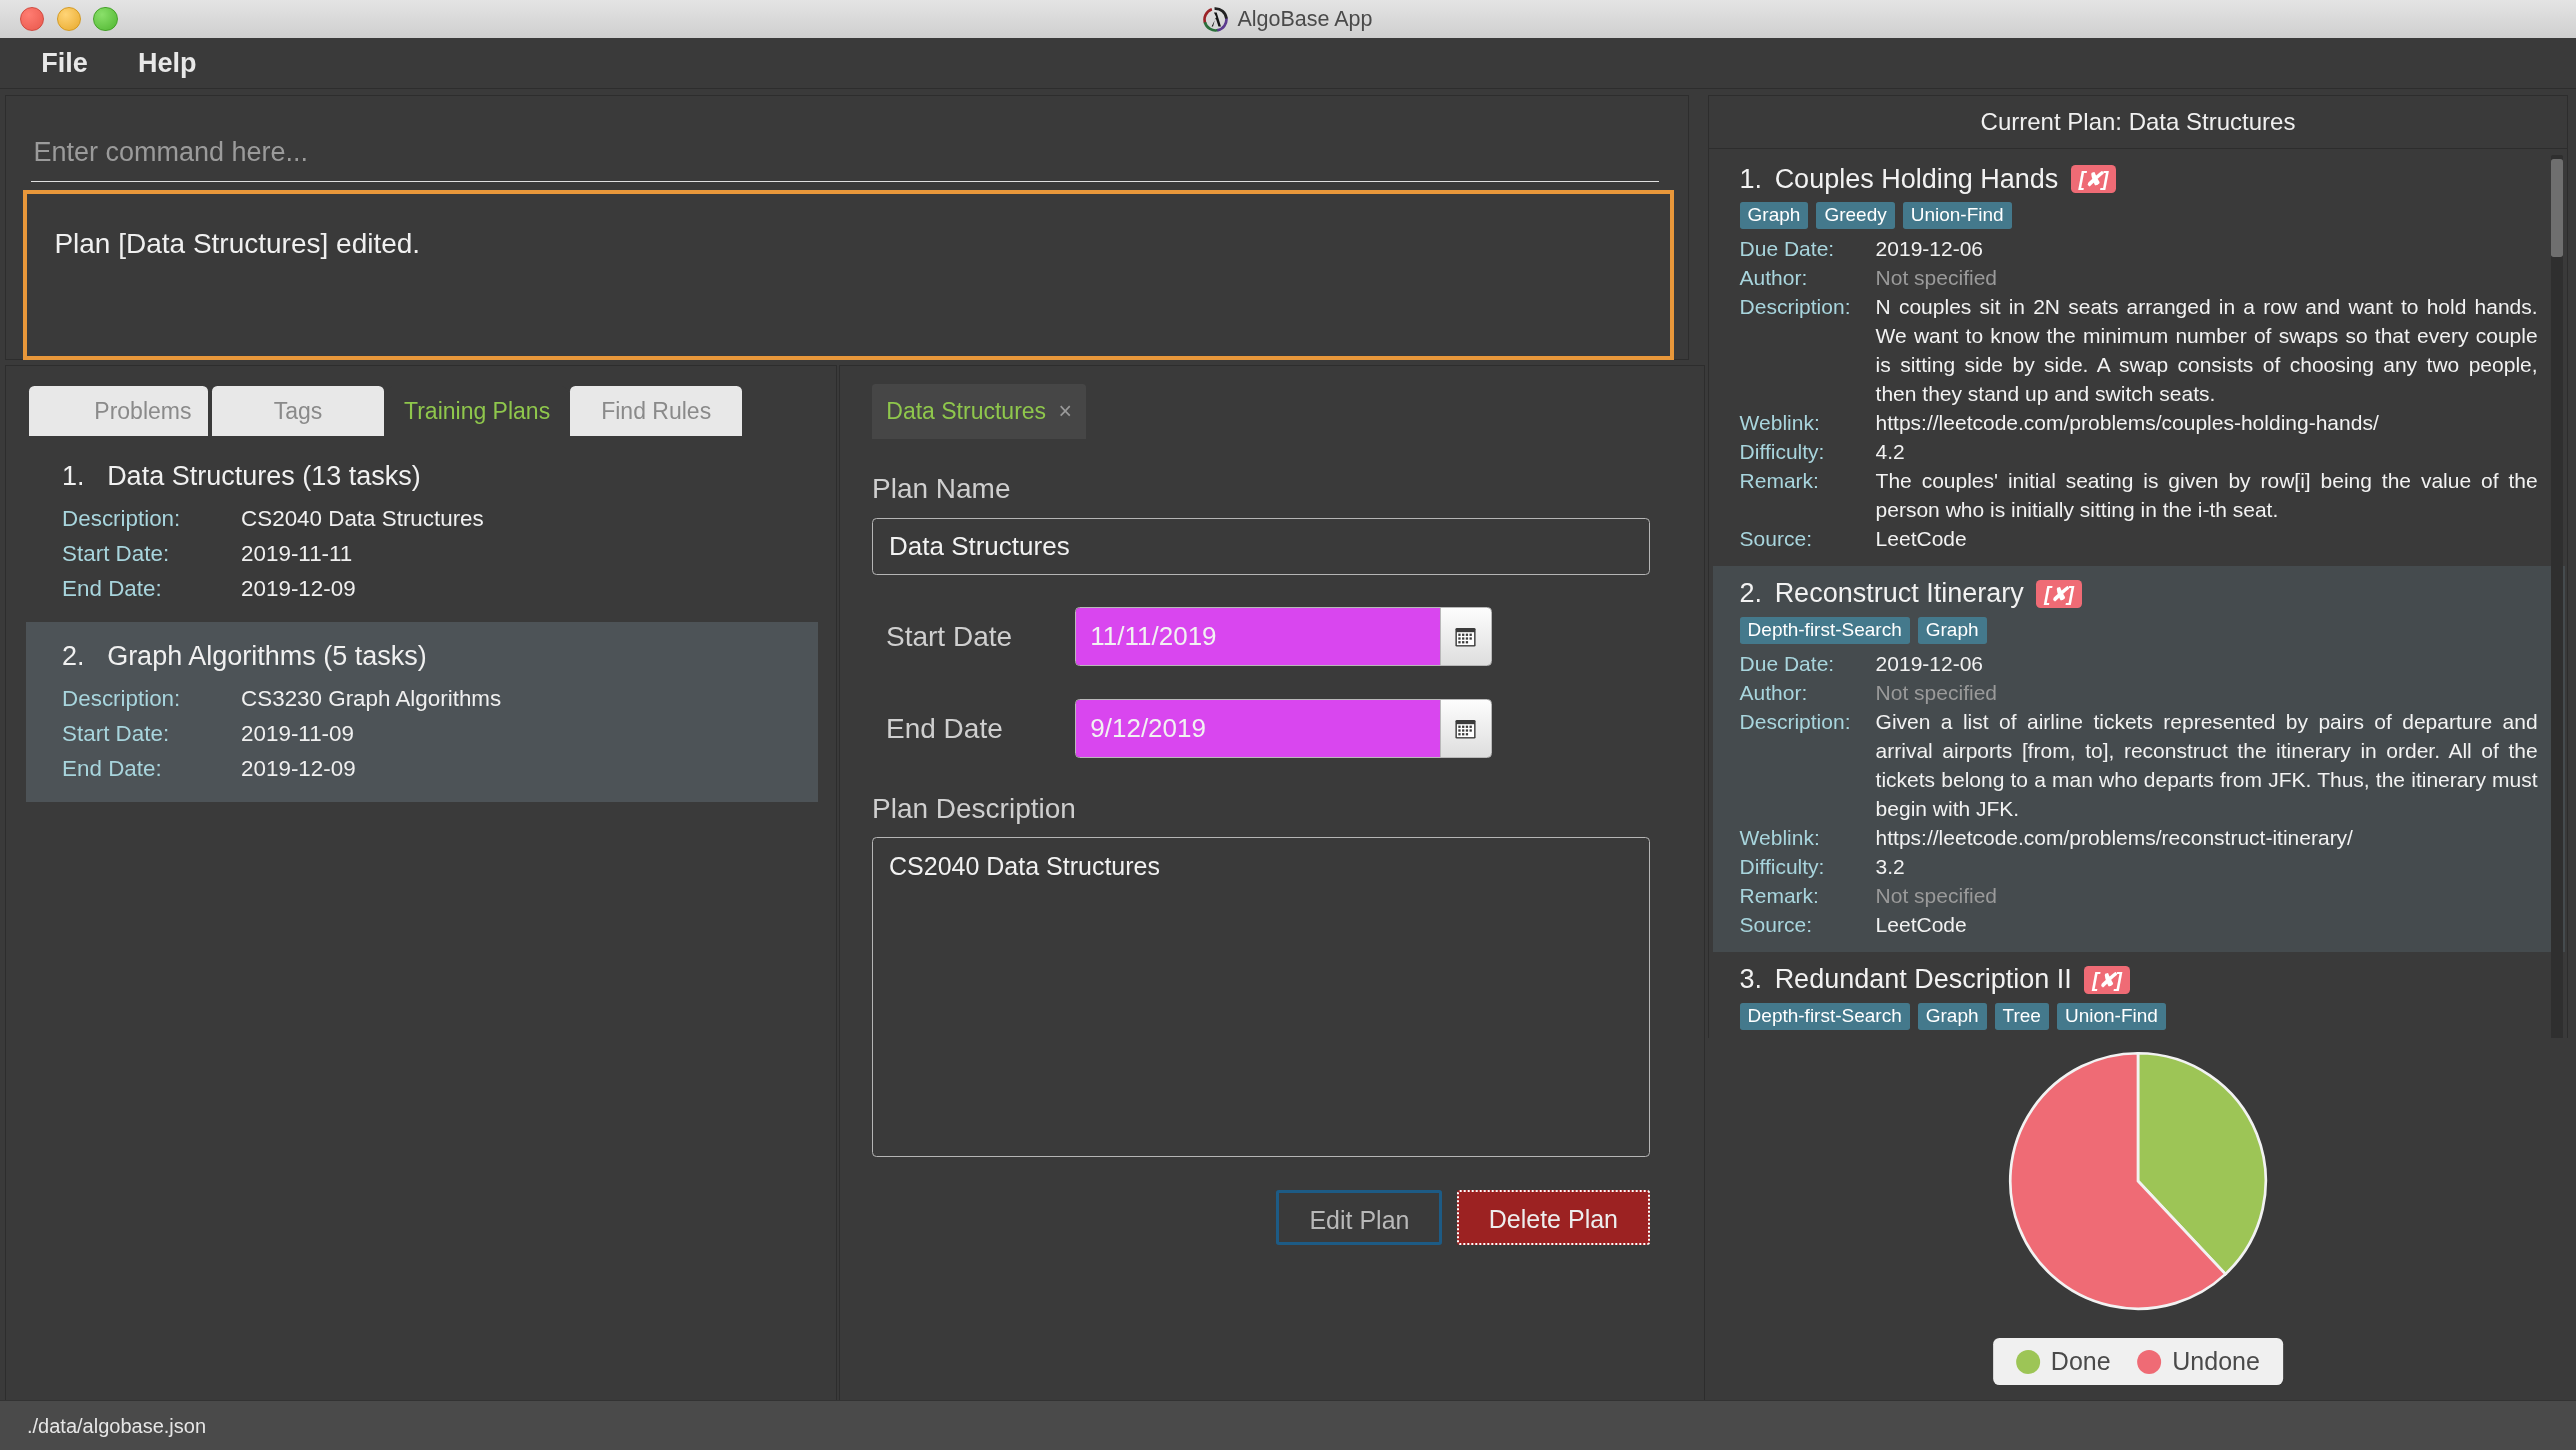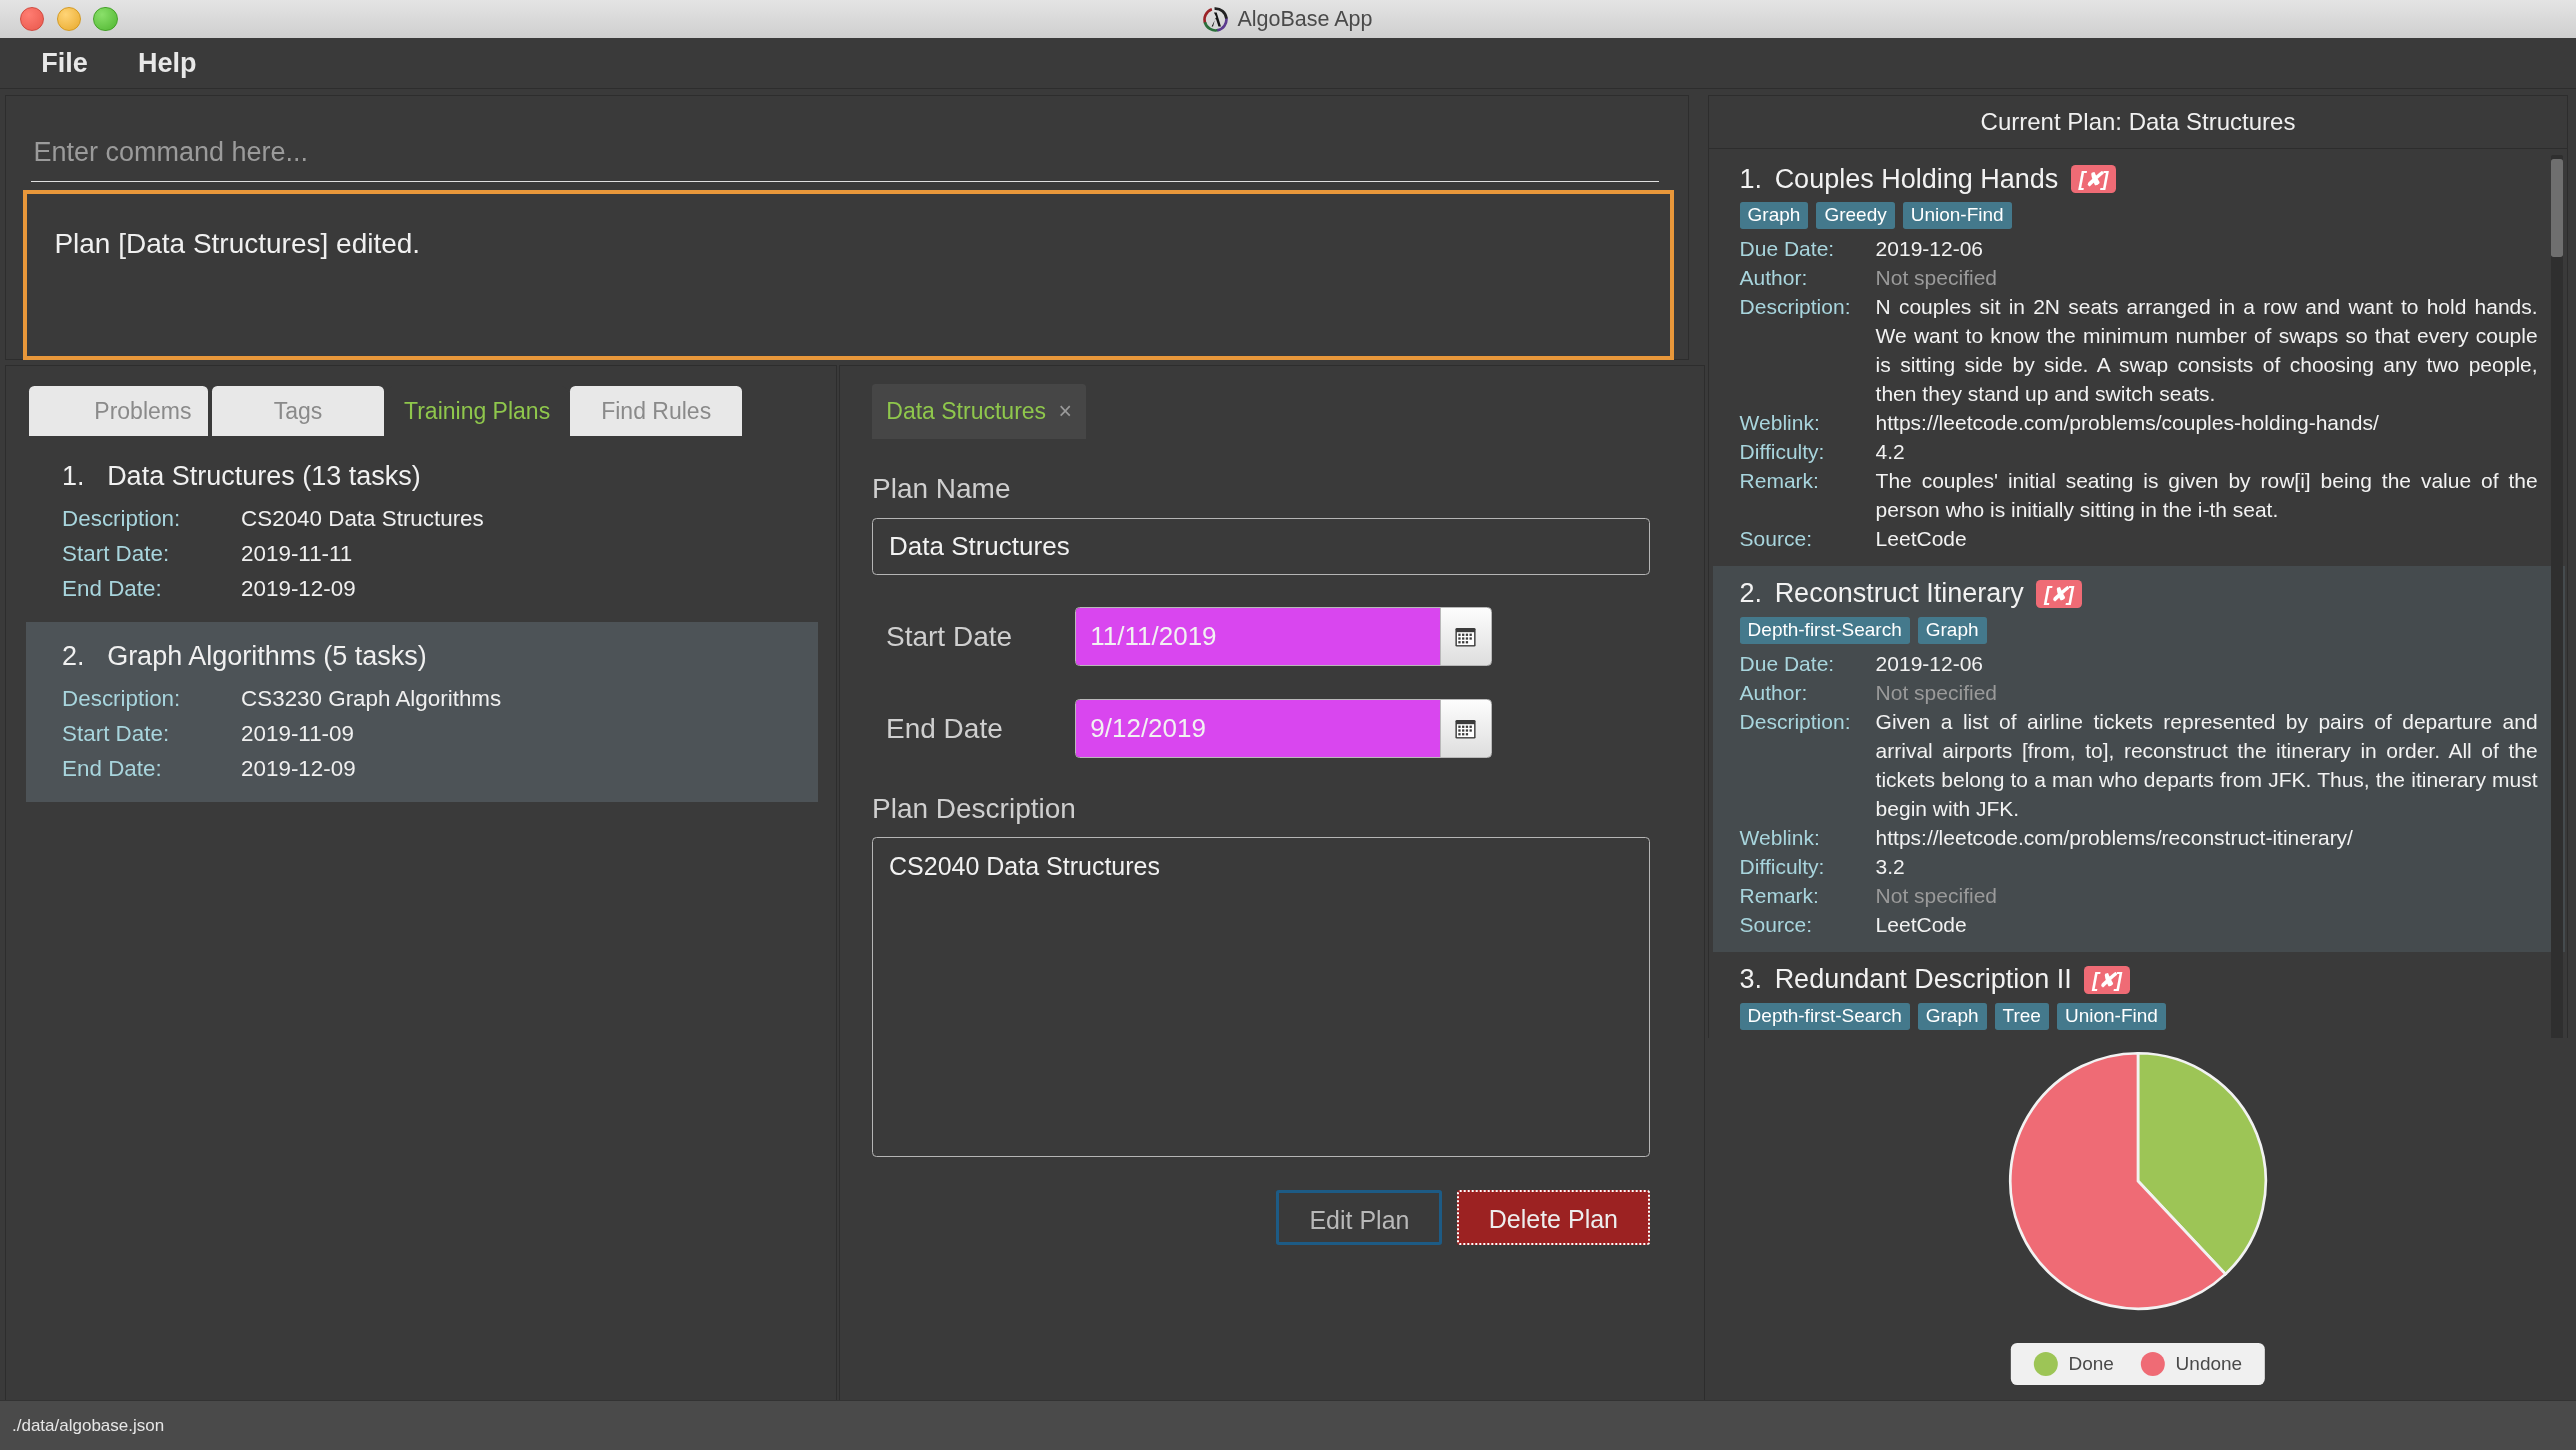--- a/index.html
+++ b/index.html
@@ -197,29 +197,29 @@
     background: #3a3a3a;
   }
   .pie-wrap { position: absolute; left: 50%; top: 9px; transform: translateX(-50%); }
   .legend {
     position: absolute; left: 50%; bottom: 16px; transform: translateX(-50%);
     background: #f0f0f0; border-radius: 6.3px;
     display: flex; align-items: center; gap: 27px; padding: 9px 23px;
   }
   .legend-item { display: flex; align-items: center; gap: 10.7px; }
   .legend-swatch { width: 24px; height: 24px; border-radius: 50%; }
-  .legend-label { color: #4a4a4a; font-size: 19px; }
+  .legend-label { color: #4a4a4a; font-size: 25px; }
 
   
   .statusbar {
     position: absolute; left: 0; bottom: 0; width: 2576px; height: 50px;
     background: #4a4a4a; border-top: 0.9px solid #333;
     display: flex; align-items: center;
   }
-  .status-text { color: #e6e6e6; font-size: 17px; margin-left: 12px; }
+  .status-text { color: #e6e6e6; font-size: 20px; margin-left: 27px; }
 </style>
 </head>
 <body>
 
 <div class="app">
 
   <div class="titlebar">
     <div class="traffic">
       <div class="dot red"></div>
       <div class="dot yellow"></div>

